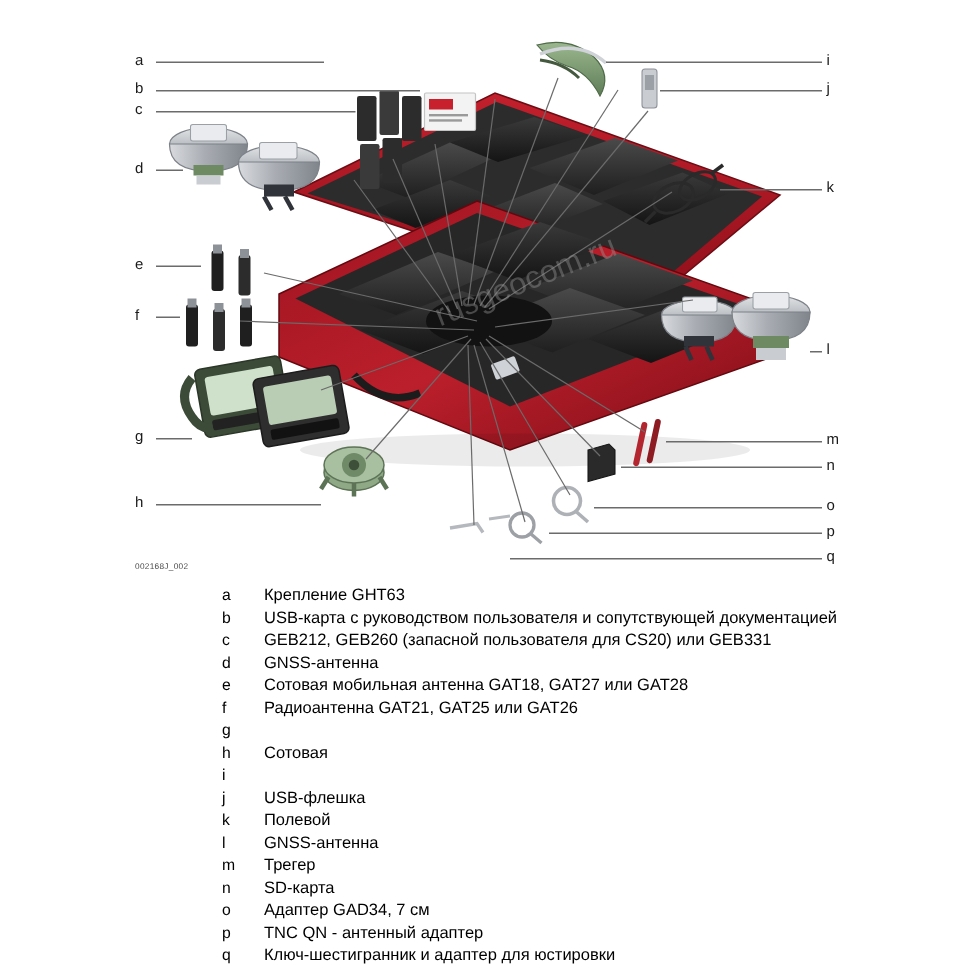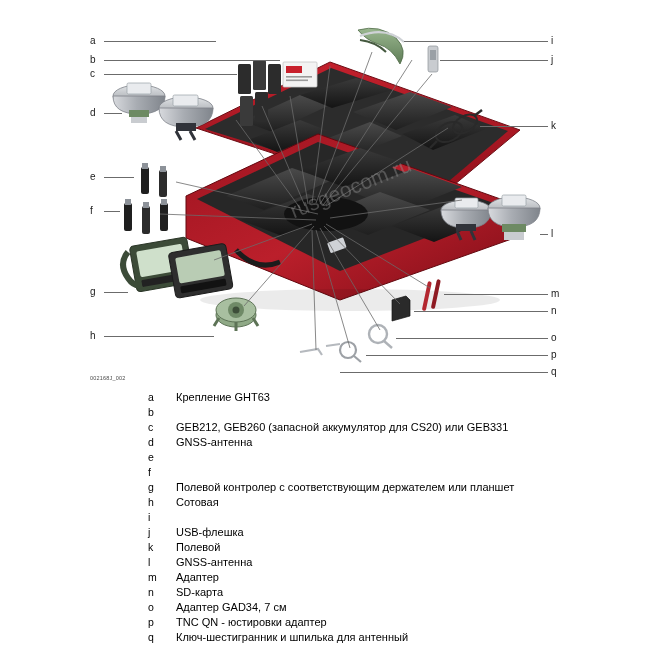--- a/index.html
+++ b/index.html
@@ -385,43 +385,45 @@
 
   <div id="legend">
 
     <div class="legend-row">
       <div class="legend-key">a</div>
       <div class="legend-text">Крепление GHT63</div>
     </div>
 
     <div class="legend-row">
       <div class="legend-key">b</div>
+      <div class="legend-text">USB-карта с руководством пользователя и сопутствующей документацией</div>
     </div>
 
     <div class="legend-row">
       <div class="legend-key">c</div>
-      <div class="legend-text">GEB212, GEB260 (запасной аккумулятор для CS20) или GEB331</div>
+      <div class="legend-text">GEB212, GEB260 (запасной пользователя для CS20) или GEB331</div>
     </div>
 
     <div class="legend-row">
       <div class="legend-key">d</div>
       <div class="legend-text">GNSS-антенна</div>
     </div>
 
     <div class="legend-row">
       <div class="legend-key">e</div>
+      <div class="legend-text">Сотовая мобильная антенна GAT18, GAT27 или GAT28</div>
     </div>
 
     <div class="legend-row">
       <div class="legend-key">f</div>
+      <div class="legend-text">Радиоантенна GAT21, GAT25 или GAT26</div>
     </div>
 
     <div class="legend-row">
       <div class="legend-key">g</div>
-      <div class="legend-text">Полевой контролер с соответствующим держателем или планшет</div>
     </div>
 
     <div class="legend-row">
       <div class="legend-key">h</div>
       <div class="legend-text">Сотовая</div>
     </div>
 
     <div class="legend-row">
       <div class="legend-key">i</div>
     </div>
@@ -436,37 +438,37 @@
       <div class="legend-text">Полевой</div>
     </div>
 
     <div class="legend-row">
       <div class="legend-key">l</div>
       <div class="legend-text">GNSS-антенна</div>
     </div>
 
     <div class="legend-row">
       <div class="legend-key">m</div>
-      <div class="legend-text">Адаптер</div>
+      <div class="legend-text">Трегер</div>
     </div>
 
     <div class="legend-row">
       <div class="legend-key">n</div>
       <div class="legend-text">SD-карта</div>
     </div>
 
     <div class="legend-row">
       <div class="legend-key">o</div>
       <div class="legend-text">Адаптер GAD34, 7 см</div>
     </div>
 
     <div class="legend-row">
       <div class="legend-key">p</div>
-      <div class="legend-text">TNC QN - юстировки адаптер</div>
+      <div class="legend-text">TNC QN - антенный адаптер</div>
     </div>
 
     <div class="legend-row">
       <div class="legend-key">q</div>
-      <div class="legend-text">Ключ-шестигранник и шпилька для антенный</div>
+      <div class="legend-text">Ключ-шестигранник и адаптер для юстировки</div>
     </div>
 
   </div>
 </div>
 
 </body></html>

